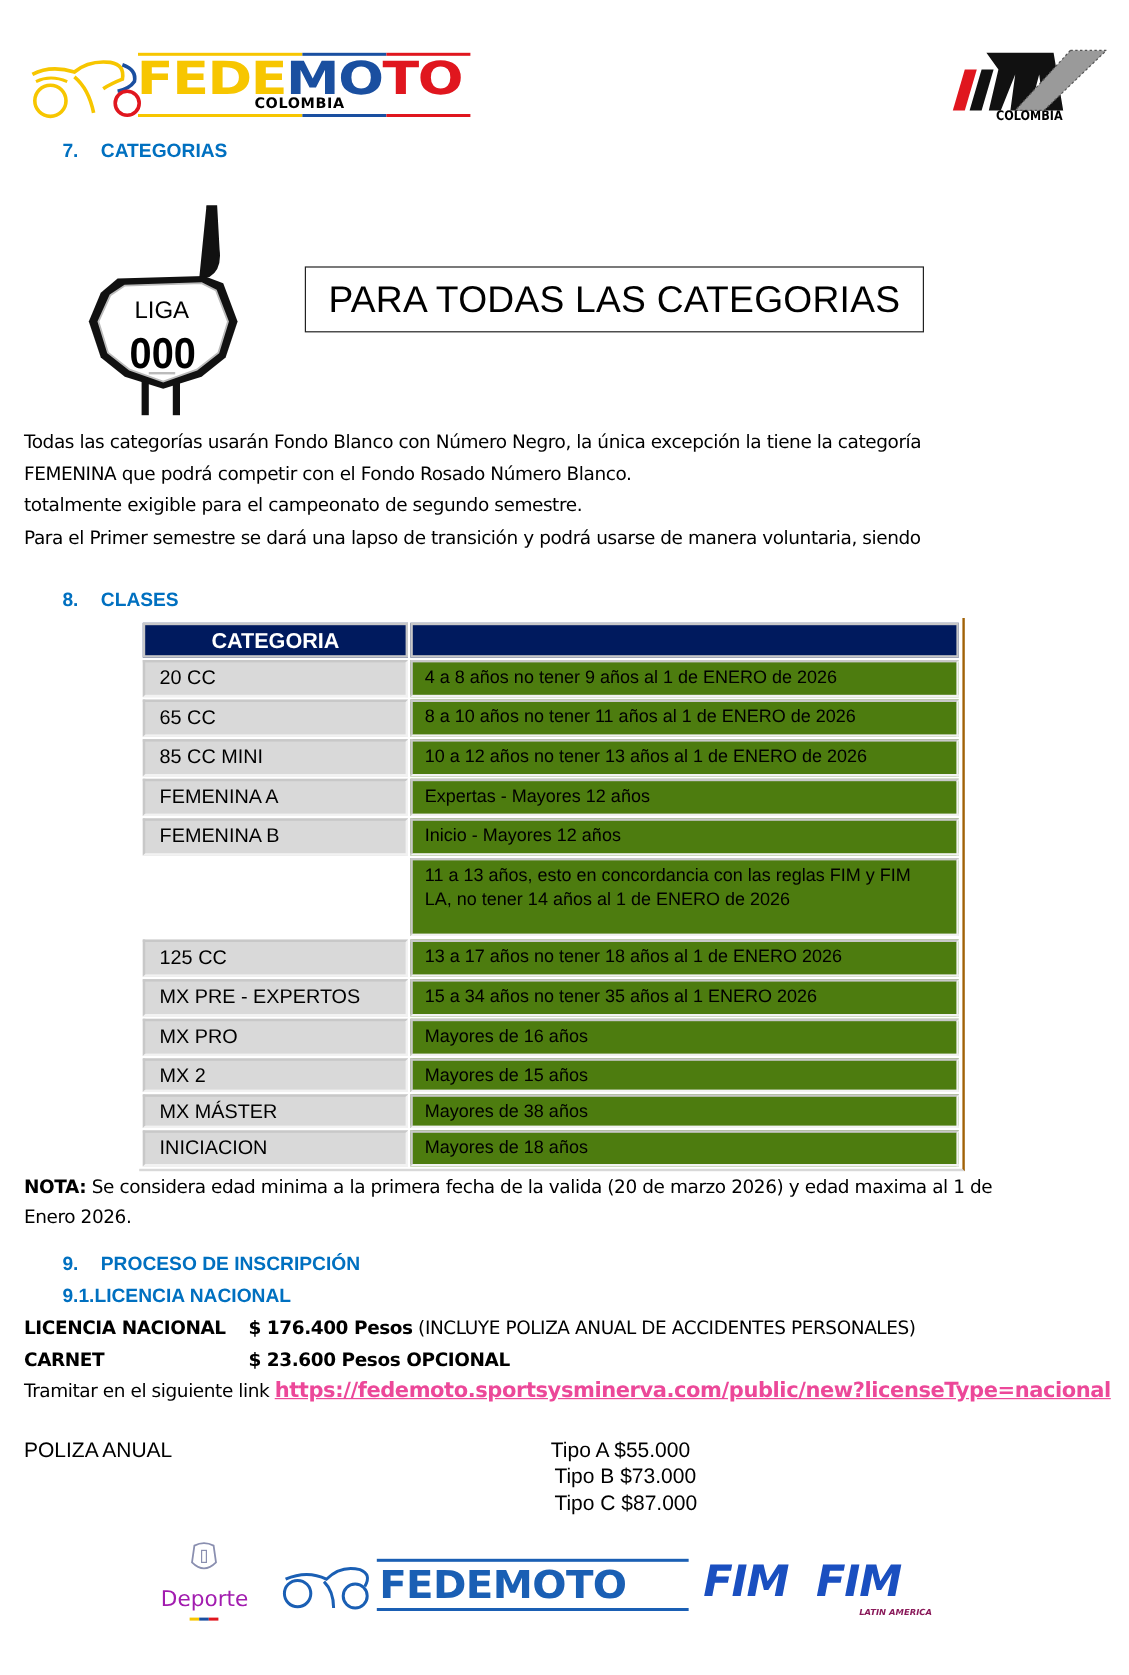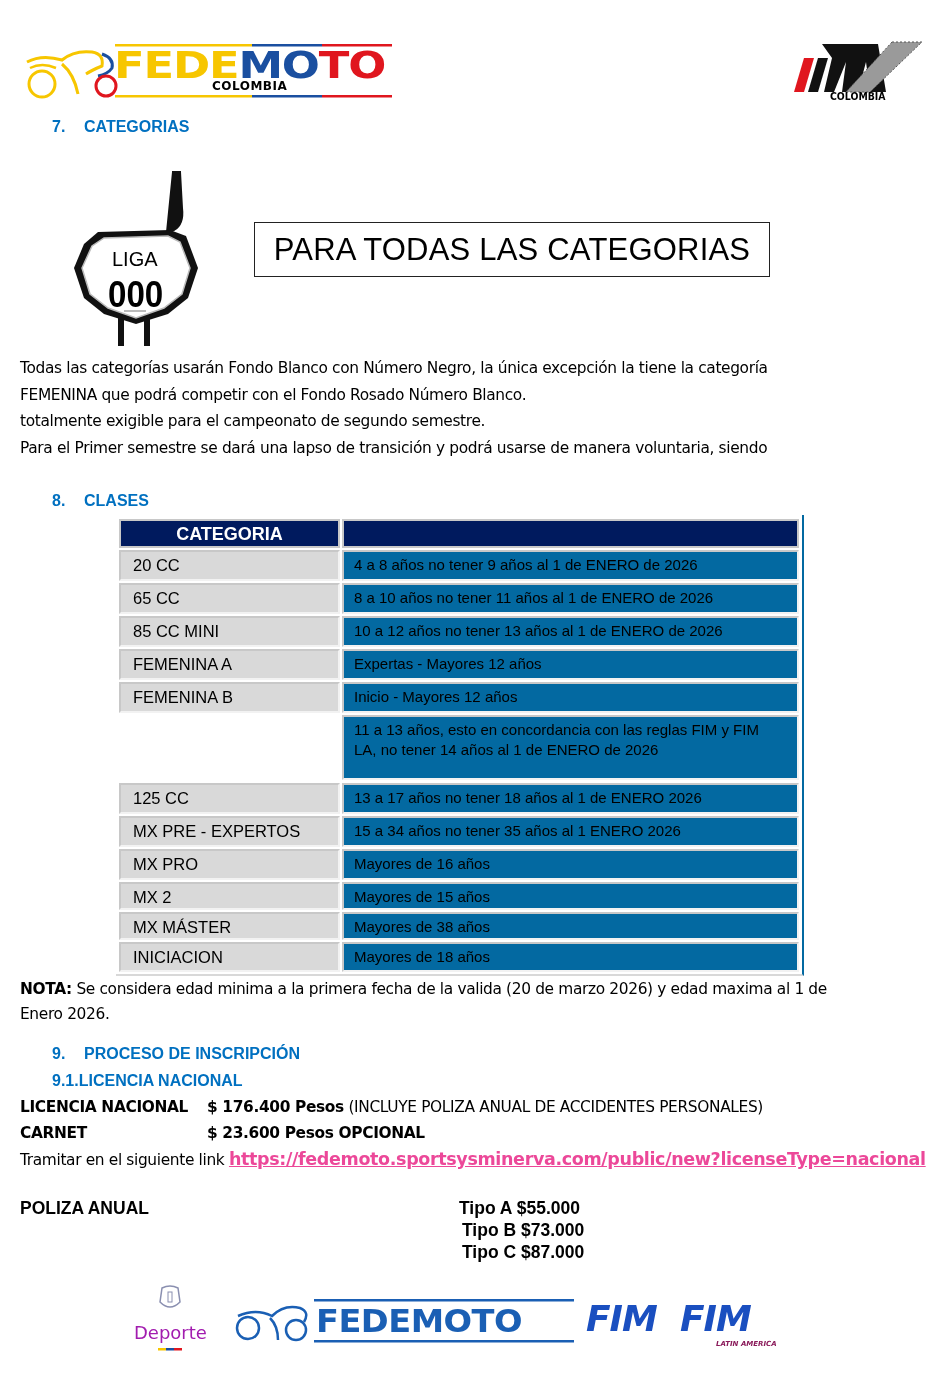--- a/index.html
+++ b/index.html
@@ -14,35 +14,35 @@
   .heading .num { display: inline-block; width: 32px; }
 
   
   .plate { left: 70px; top: 168px; width: 132px; height: 182px; }
 
   .banner { left: 254px; top: 222px; width: 516px; height: 55px; border: 1.5px solid #222; box-sizing: border-box; display: flex; align-items: center; justify-content: center; font-size: 31px; letter-spacing: 0.2px; }
 
   .para { left: 20px; width: 900px; font-family: "DejaVu Sans", sans-serif; font-size: 15.4px; line-height: 26.5px; letter-spacing: -0.35px; }
 
   
-  .table-wrap { left: 116px; top: 515px; width: 688px; height: 461px; border-right: 2px solid #0369a1; border-bottom: 2px solid #d8d8d8; box-sizing: border-box; }
+  .table-wrap { left: 116px; top: 515px; width: 688px; height: 461px; border-right: 2px solid #a16207; border-bottom: 2px solid #d8d8d8; box-sizing: border-box; }
   .trow { position: absolute; left: 0; width: 100%; }
   .cell { position: absolute; top: 0; bottom: 0; box-sizing: border-box; border: 2px solid #c8c8c8; border-right-color: #f2f2f2; border-bottom-color: #f2f2f2; font-size: 16.5px; padding: 4px 0 0 12px; }
   .cell.c1 { left: 3px; width: 221px; background: #d9d9d9; }
-  .cell.c2 { left: 226px; width: 457px; background: #0369a1; font-size: 15px; padding-left: 10px; line-height: 20px; padding-top: 3px; }
+  .cell.c2 { left: 226px; width: 457px; background: #4d7c0f; font-size: 15px; padding-left: 10px; line-height: 20px; padding-top: 3px; }
   .hdr .cell { background: #001a5e; border: 2px solid #c8c8c8; color: #fff; font-weight: bold; font-size: 18px; text-align: center; padding: 3px 0 0 0; }
 
   .nota { left: 20px; top: 977px; width: 900px; font-family: "DejaVu Sans", sans-serif; font-size: 15.4px; line-height: 25px; letter-spacing: -0.35px; }
   .nota b { font-weight: bold; }
 
   .lic { left: 20px; font-family: "DejaVu Sans", sans-serif; font-size: 15.4px; letter-spacing: -0.35px; }
   .lic b { font-weight: bold; }
   .link { color: #ec4899; font-weight: bold; text-decoration: underline; font-size: 17.5px; }
 
-  .poliza { font-family: "Liberation Sans", sans-serif; font-weight: bold; font-size: 17.5px; }
+  .poliza { font-family: "Liberation Sans", sans-serif; font-weight: normal; font-size: 17.5px; }
 
   .footer { left: 130px; top: 1284px; width: 650px; height: 72px; }
 </style>
 </head>
 <body>
 
 <div class="abs logo-fedemoto">
   <svg width="372" height="62" viewBox="0 0 372 62">
 
     <path d="M5 22 Q20 14 40 20 Q52 10 70 12 Q82 14 80 26 Q70 30 64 34" fill="none" stroke="#f7c600" stroke-width="3"></path>

